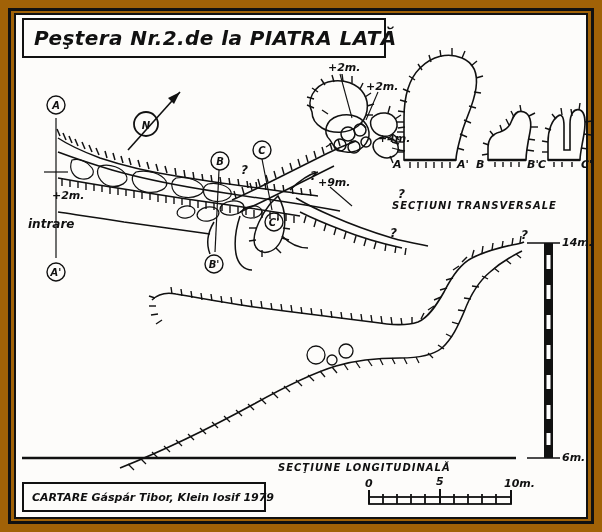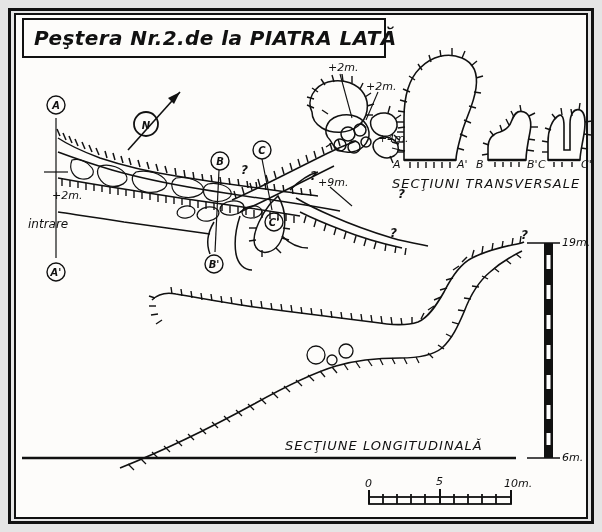--- a/index.html
+++ b/index.html
@@ -1,44 +1,47 @@
 <!DOCTYPE html>
 <html><head>
 <meta charset="utf-8">
 <style>
   html,body{margin:0;padding:0;background:#fff;}
   body{width:602px;height:532px;font-family:"Liberation Sans",sans-serif;overflow:hidden;}
-  #sheet{position:relative;width:602px;height:532px;background:#e5e5e5;}
+  #sheet{position:relative;width:602px;height:532px;background:#a16207;}
   .frame-outer{position:absolute;left:8px;top:8px;width:586px;height:516px;border:3px solid #111;box-sizing:border-box;}
   .frame-inner{position:absolute;left:14px;top:13px;width:574px;height:506px;border:2px solid #111;box-sizing:border-box;background:#fdfcfa;}
   .titlebox{position:absolute;left:22px;top:18px;width:360px;height:36px;border:2px solid #111;background:#fdfcfa;display:flex;align-items:center;}
   .titlebox span{font-family:"DejaVu Sans",sans-serif;font-style:italic;font-weight:700;font-size:20px;letter-spacing:.4px;color:#111;padding-left:10px;white-space:nowrap;}
   .creditbox{position:absolute;left:22px;top:482px;width:240px;height:26px;border:2px solid #111;background:#fdfcfa;display:flex;align-items:center;}
   .creditbox span{font-family:"DejaVu Sans",sans-serif;font-style:italic;font-weight:700;font-size:11px;color:#111;padding-left:8px;white-space:nowrap;}
-  .lbl{position:absolute;font-family:"DejaVu Sans",sans-serif;font-style:italic;font-weight:400;color:#111;white-space:nowrap;}
+  .lbl{position:absolute;font-family:"DejaVu Sans",sans-serif;font-style:italic;font-weight:700;color:#111;white-space:nowrap;}
   .lbl.sm{font-size:11px;}
   .lbl.md{font-size:12px;}
-  .lbl.cap{font-size:13px;letter-spacing:1px;}
+  .lbl.cap{font-size:10px;letter-spacing:1px;margin-top:24px;}
   .qm{position:absolute;font-family:"DejaVu Sans",sans-serif;font-style:italic;font-weight:700;font-size:12px;color:#111;}
   svg{position:absolute;left:0;top:0;overflow:visible;}
   .stn{fill:none;stroke:#111;stroke-width:1.4;}
   .stn-t{font-family:"DejaVu Sans",sans-serif;font-style:italic;font-weight:700;font-size:10px;fill:#111;}
 </style>
 </head>
 <body>
 
 <div id="sheet">
 
   <div class="frame-outer"></div>
   <div class="frame-inner"></div>
 
   <div class="titlebox">
     <span>Peştera Nr.2.de la PIATRA LATĂ</span>
   </div>
 
+  <div class="creditbox">
+    <span>CARTARE  Gáspár Tibor, Klein Iosif   1979</span>
+  </div>
 
   <svg width="602" height="532" viewBox="0 0 602 532">
     <defs>
 
       <g id="t"></g>
     </defs>
 
     <g>
       <line x1="128" y1="150" x2="180" y2="92" stroke="#111" stroke-width="1.6"></line>
       <polygon points="180,92 168,98 174,104" fill="#111"></polygon>
@@ -502,22 +505,22 @@
 
   <div class="lbl sm" style="left:393px;top:158px;">A</div>
   <div class="lbl sm" style="left:457px;top:158px;">A'</div>
   <div class="lbl sm" style="left:476px;top:158px;">B</div>
   <div class="lbl sm" style="left:527px;top:158px;">B'</div>
   <div class="lbl sm" style="left:538px;top:158px;">C</div>
   <div class="lbl sm" style="left:581px;top:158px;">C'</div>
 
   <div class="lbl cap" style="left:392px;top:176px;">SECŢIUNI  TRANSVERSALE</div>
 
-  <div class="lbl cap" style="left:285px;top:438px;">SECŢIUNE  LONGITUDINALĂ</div>
-
-  <div class="lbl sm" style="left:562px;top:236px;">19m.</div>
+  <div class="lbl cap" style="left:278px;top:438px;">SECŢIUNE  LONGITUDINALĂ</div>
+
+  <div class="lbl sm" style="left:562px;top:236px;">14m.</div>
   <div class="lbl sm" style="left:562px;top:451px;">6m.</div>
 
   <div class="lbl sm" style="left:365px;top:477px;">0</div>
   <div class="lbl sm" style="left:436px;top:475px;">5</div>
   <div class="lbl sm" style="left:504px;top:477px;text-align:center;">10m.</div>
 
 </div>
 
 </body></html>

